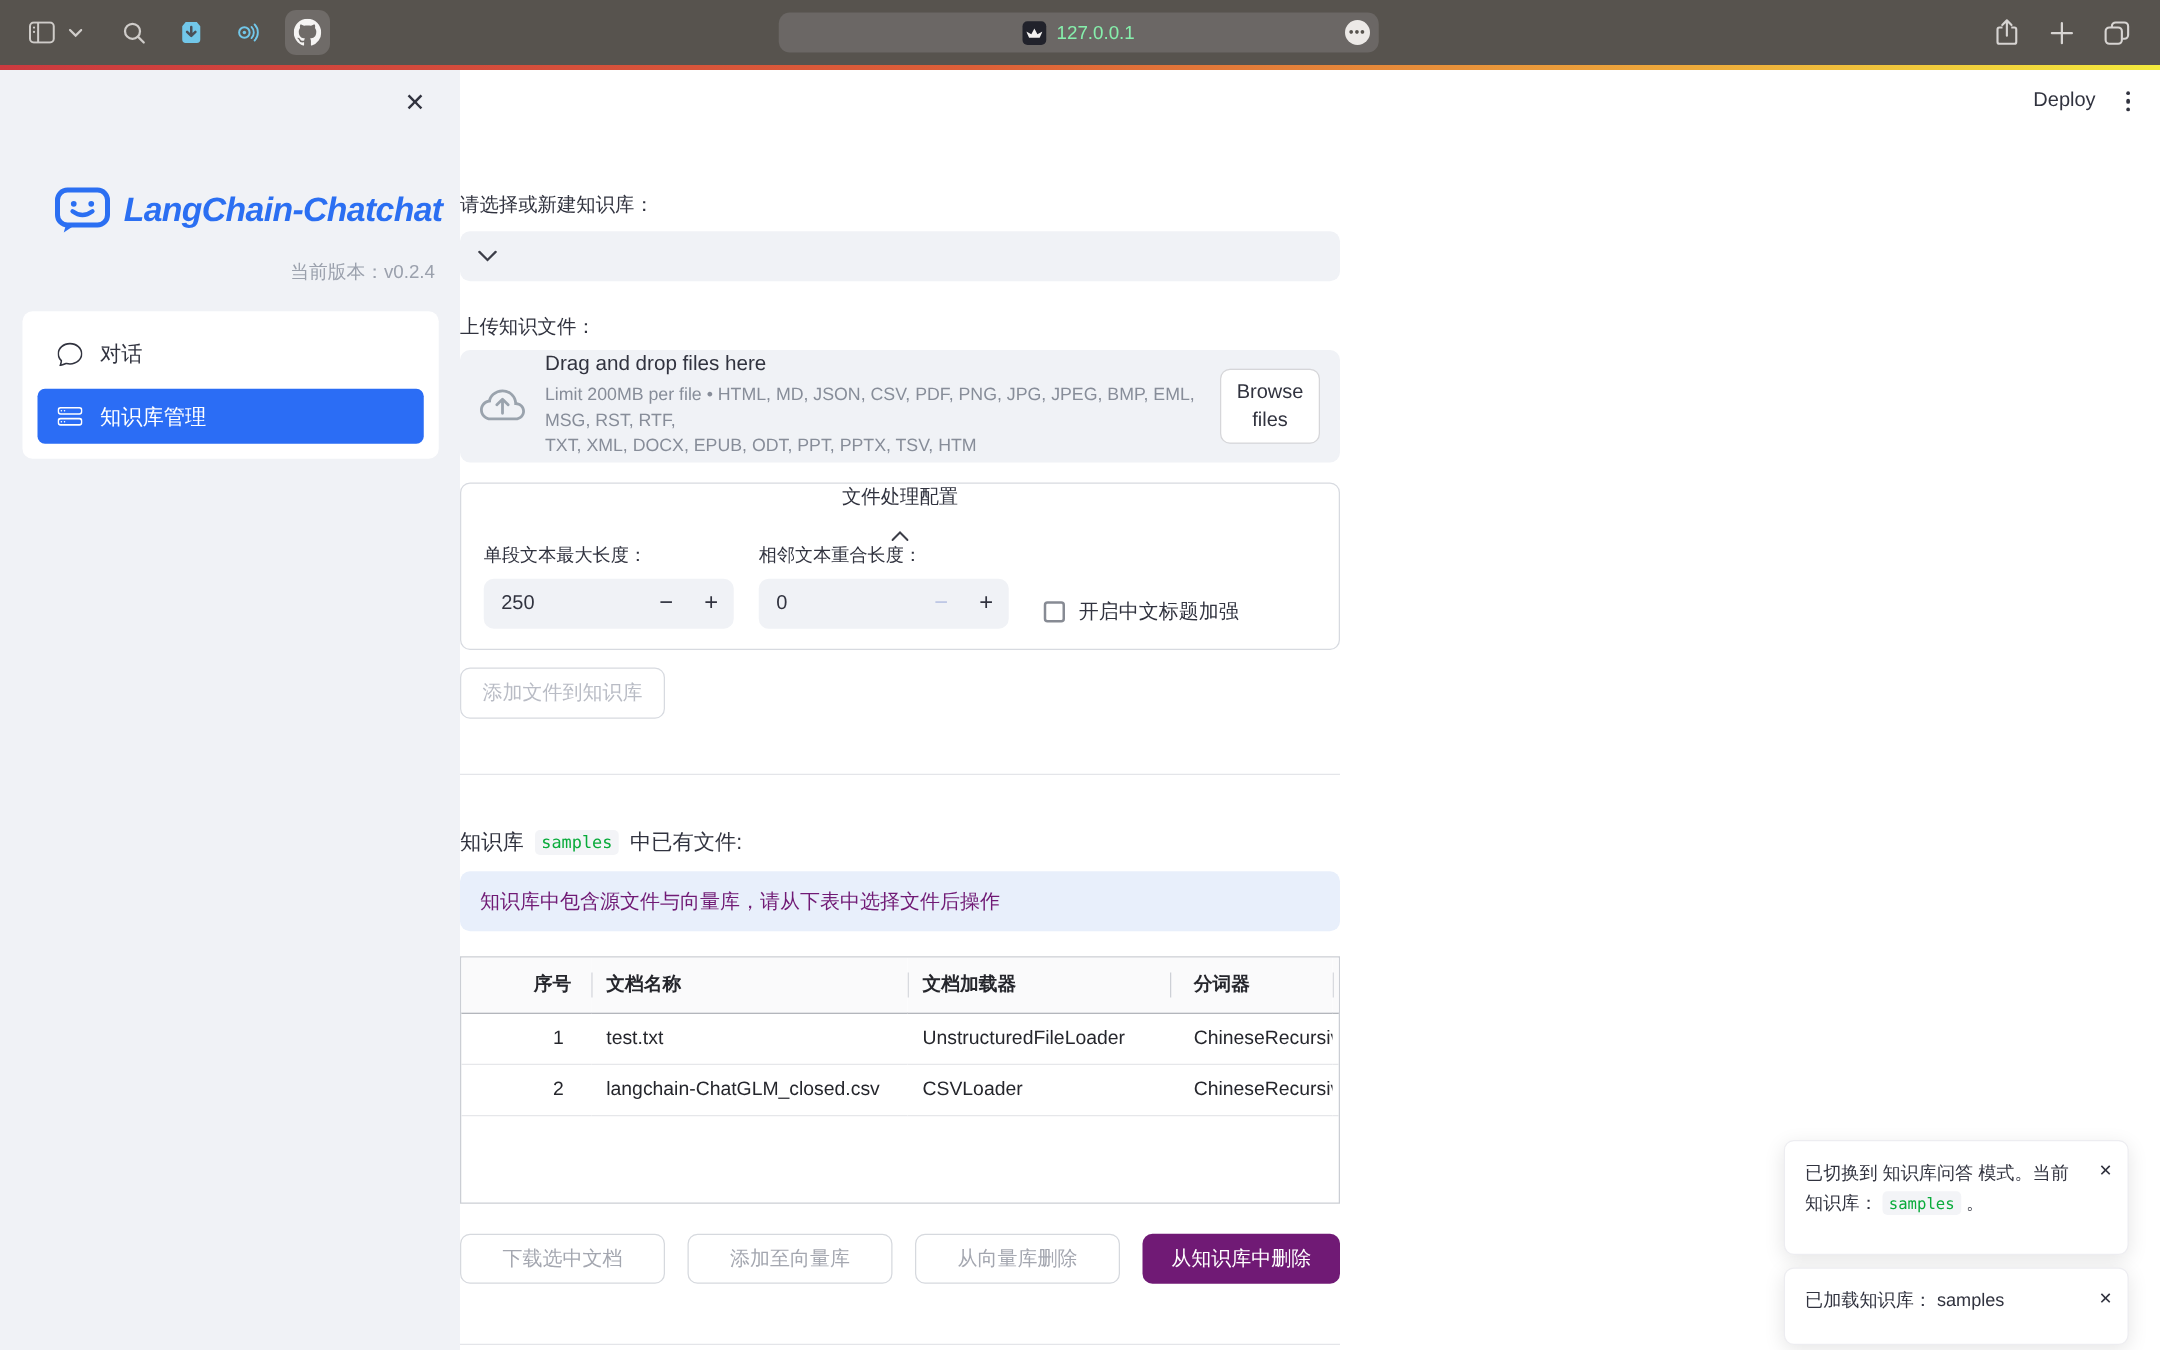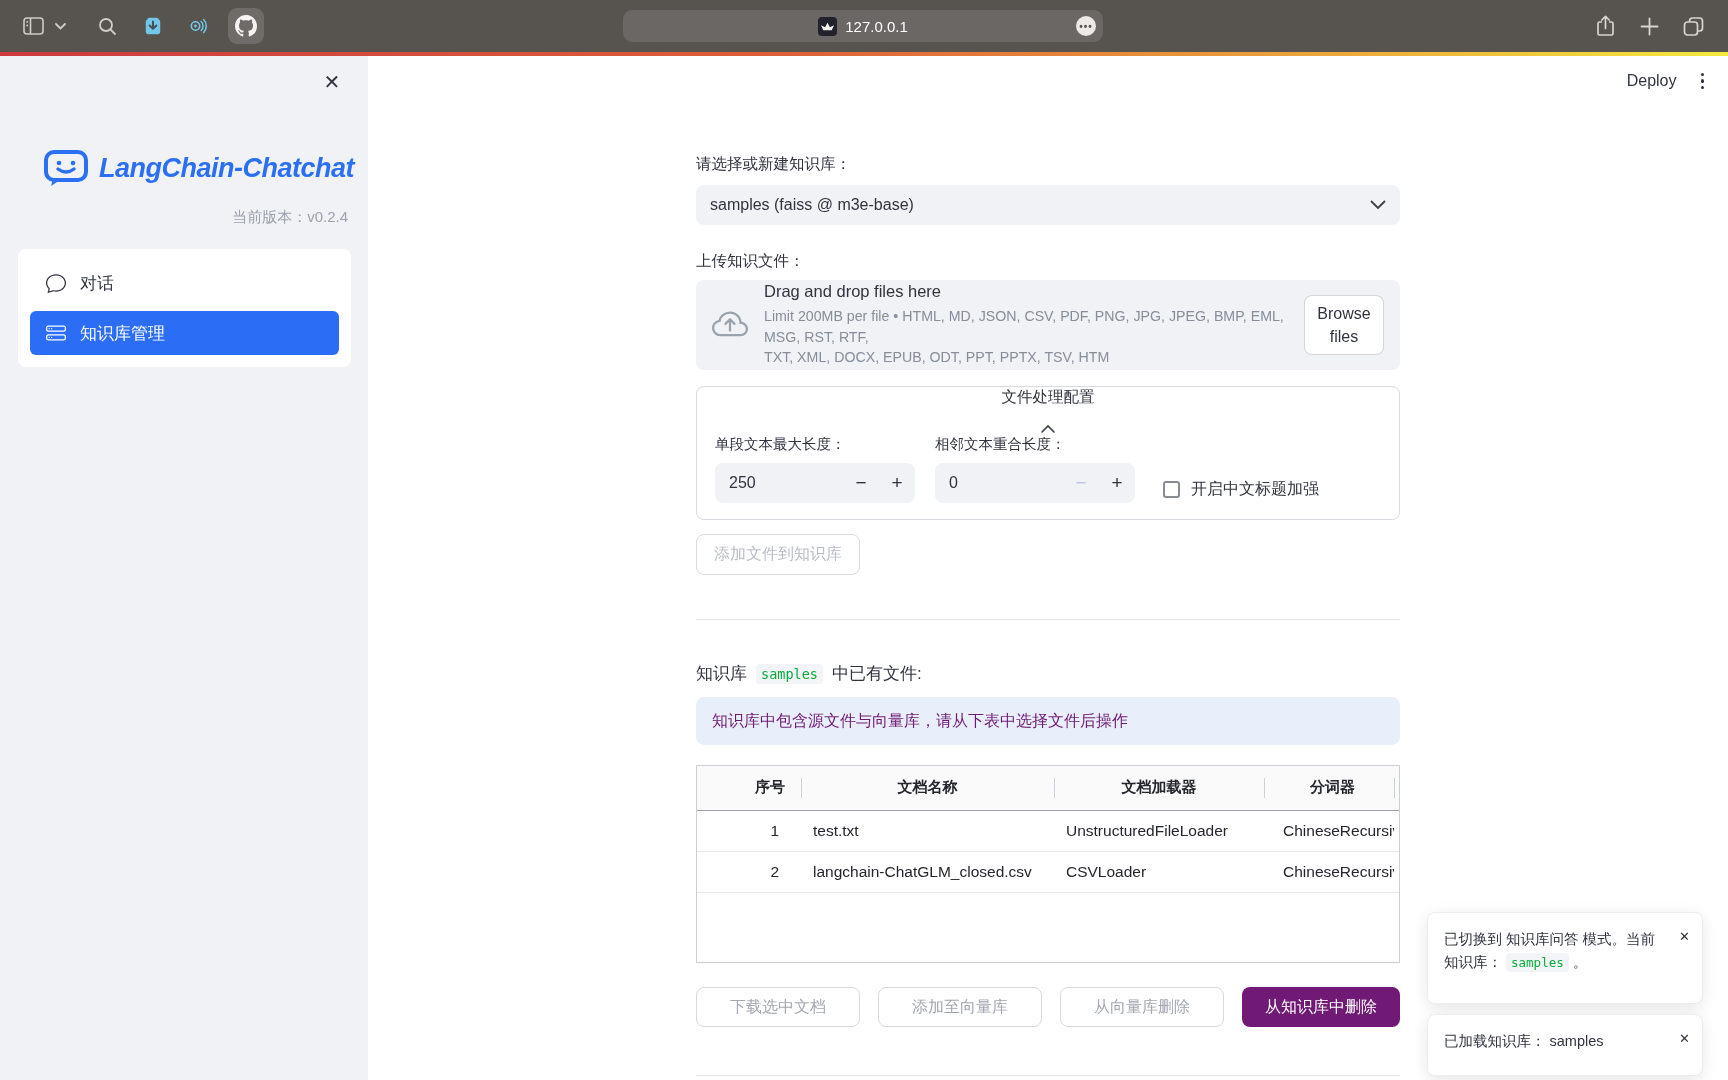--- a/index.html
+++ b/index.html
@@ -11,21 +11,21 @@
     background:#57534e; display:flex; align-items:center; }
   .chrome-left { display:flex; align-items:center; gap:14px; padding-left:22px; }
   .cicon { width:22px; height:22px; display:flex; align-items:center; justify-content:center; }
   .chev { width:12px; height:12px; margin-left:-4px; }
   .tabbtn { width:36px; height:36px; border-radius:9px; background:#6f6b68;
     display:flex; align-items:center; justify-content:center; margin-left:6px; }
   .urlpill { position:absolute; left:623px; top:10px; width:480px; height:32px;
     background:#6b6765; border-radius:9px; display:flex; align-items:center; justify-content:center; }
   .fav { width:19px; height:19px; border-radius:4px; background:#21222b;
     display:flex; align-items:center; justify-content:center; margin-right:8px; }
-  .urltext { color:#ffffff; font-size:15px; }
+  .urltext { color:#86efac; font-size:15px; }
   .pill-ellipsis { position:absolute; right:7px; top:6px; width:20px; height:20px; border-radius:50%;
     background:#ece9e7; color:#57534e; font-size:10px; letter-spacing:1px;
     display:flex; align-items:center; justify-content:center; font-weight:bold; }
   .chrome-right { position:absolute; right:24px; top:0; height:52px; display:flex; align-items:center; gap:22px; }
 
   
   .deco { position:absolute; top:52px; left:0; width:1728px; height:4px;
     background:linear-gradient(90deg,#cc3a3f 0%,#dd5f38 45%,#eda93b 78%,#f3ea3d 100%); }
 
   
@@ -46,21 +46,21 @@
   .menu-item.selected { background:#2b6df5; color:#fff; }
 
   
   .mheader { height:50px; display:flex; align-items:center; justify-content:flex-end; gap:24px; padding-right:24px; }
   .deploy { font-size:16px; color:#31333f; cursor:pointer; }
   .kebab { font-size:18px; color:#31333f; letter-spacing:0; line-height:6px; cursor:pointer;
     display:flex; flex-direction:column; gap:3px; align-items:center; }
   .kebab i { width:3.5px; height:3.5px; border-radius:50%; background:#31333f; }
 
   
-  .col { width:704px; margin-left:328px; }
+  .col { width:704px; }
   .lbl { font-size:15.5px; color:#31333f; }
   .lbl1 { margin-top:48px; }
 
   .selectbox { margin-top:10px; height:40px; background:#f0f2f6; border-radius:8px;
     display:flex; align-items:center; padding:0 14px; cursor:pointer; }
   .selectbox .val { flex:1; font-size:16px; }
 
   .lbl2 { margin-top:26px; }
   .dropzone { margin-top:8px; height:90px; background:#f0f2f6; border-radius:8px;
     display:flex; align-items:center; padding:26px 16px; gap:16px; }
@@ -93,21 +93,21 @@
   .codechip { font-family:"DejaVu Sans Mono","Liberation Mono",monospace; font-size:13.5px;
     color:#09ab3b; background:#f3f4f7; border-radius:4px; padding:2px 5px; }
 
   .infobox { margin-top:12px; height:48px; background:#e8effb; border-radius:8px;
     display:flex; align-items:center; padding:0 16px; color:#701a75; font-size:16px; }
 
   .tablebox { margin-top:20px; height:198px; border:1px solid #cbced4; overflow:hidden; background:#fff; }
   table { border-collapse:collapse; table-layout:fixed; width:757px; }
   col.c1{width:104px} col.c2{width:253px} col.c3{width:210px} col.c4{width:130px} col.c5{width:60px}
   thead th { height:44px; background:#fafafb; border-bottom:1px solid #9b9ea6;
-    font-size:15px; font-weight:bold; color:#25262c; text-align:center; padding:0 12px; position:relative;
+    font-size:15px; font-weight:bold; color:#25262c; text-align:left; padding:0 12px; position:relative;
     white-space:nowrap; overflow:hidden; }
   thead th.num { text-align:right; padding-right:16px; }
   thead th + th::before { content:""; position:absolute; left:0; top:12px; bottom:12px; width:1px; background:#cdd0d6; }
   thead th.c4h { padding-left:19px; }
   tbody td { height:41px; border-bottom:1px solid #e6e7ea; font-size:15.5px; color:#25262c;
     padding:0 12px; white-space:nowrap; overflow:hidden; }
   tbody td.num { text-align:right; padding-right:22px; }
   tbody td.c4d { padding-left:19px; }
 
   .actions { margin-top:24px; display:flex; justify-content:space-between; }
@@ -257,21 +257,20 @@
           <i></i>
           <i></i>
           <i></i>
         </span>
     </div>
 
     <div class="col">
       <div class="lbl lbl1">请选择或新建知识库：</div>
 
       <div class="selectbox">
-        <span class="val">samples (faiss @ m3e-base)</span>
         <span>
           <svg width="16" height="10" viewBox="0 0 16 10">
               <path d="M1.5 1.5l6.5 6.5 6.5-6.5" fill="none" stroke="#3c3e48" stroke-width="1.8" stroke-linecap="round"></path>
             </svg>
         </span>
       </div>
 
       <div class="lbl lbl2">上传知识文件：</div>
 
       <div class="dropzone">

